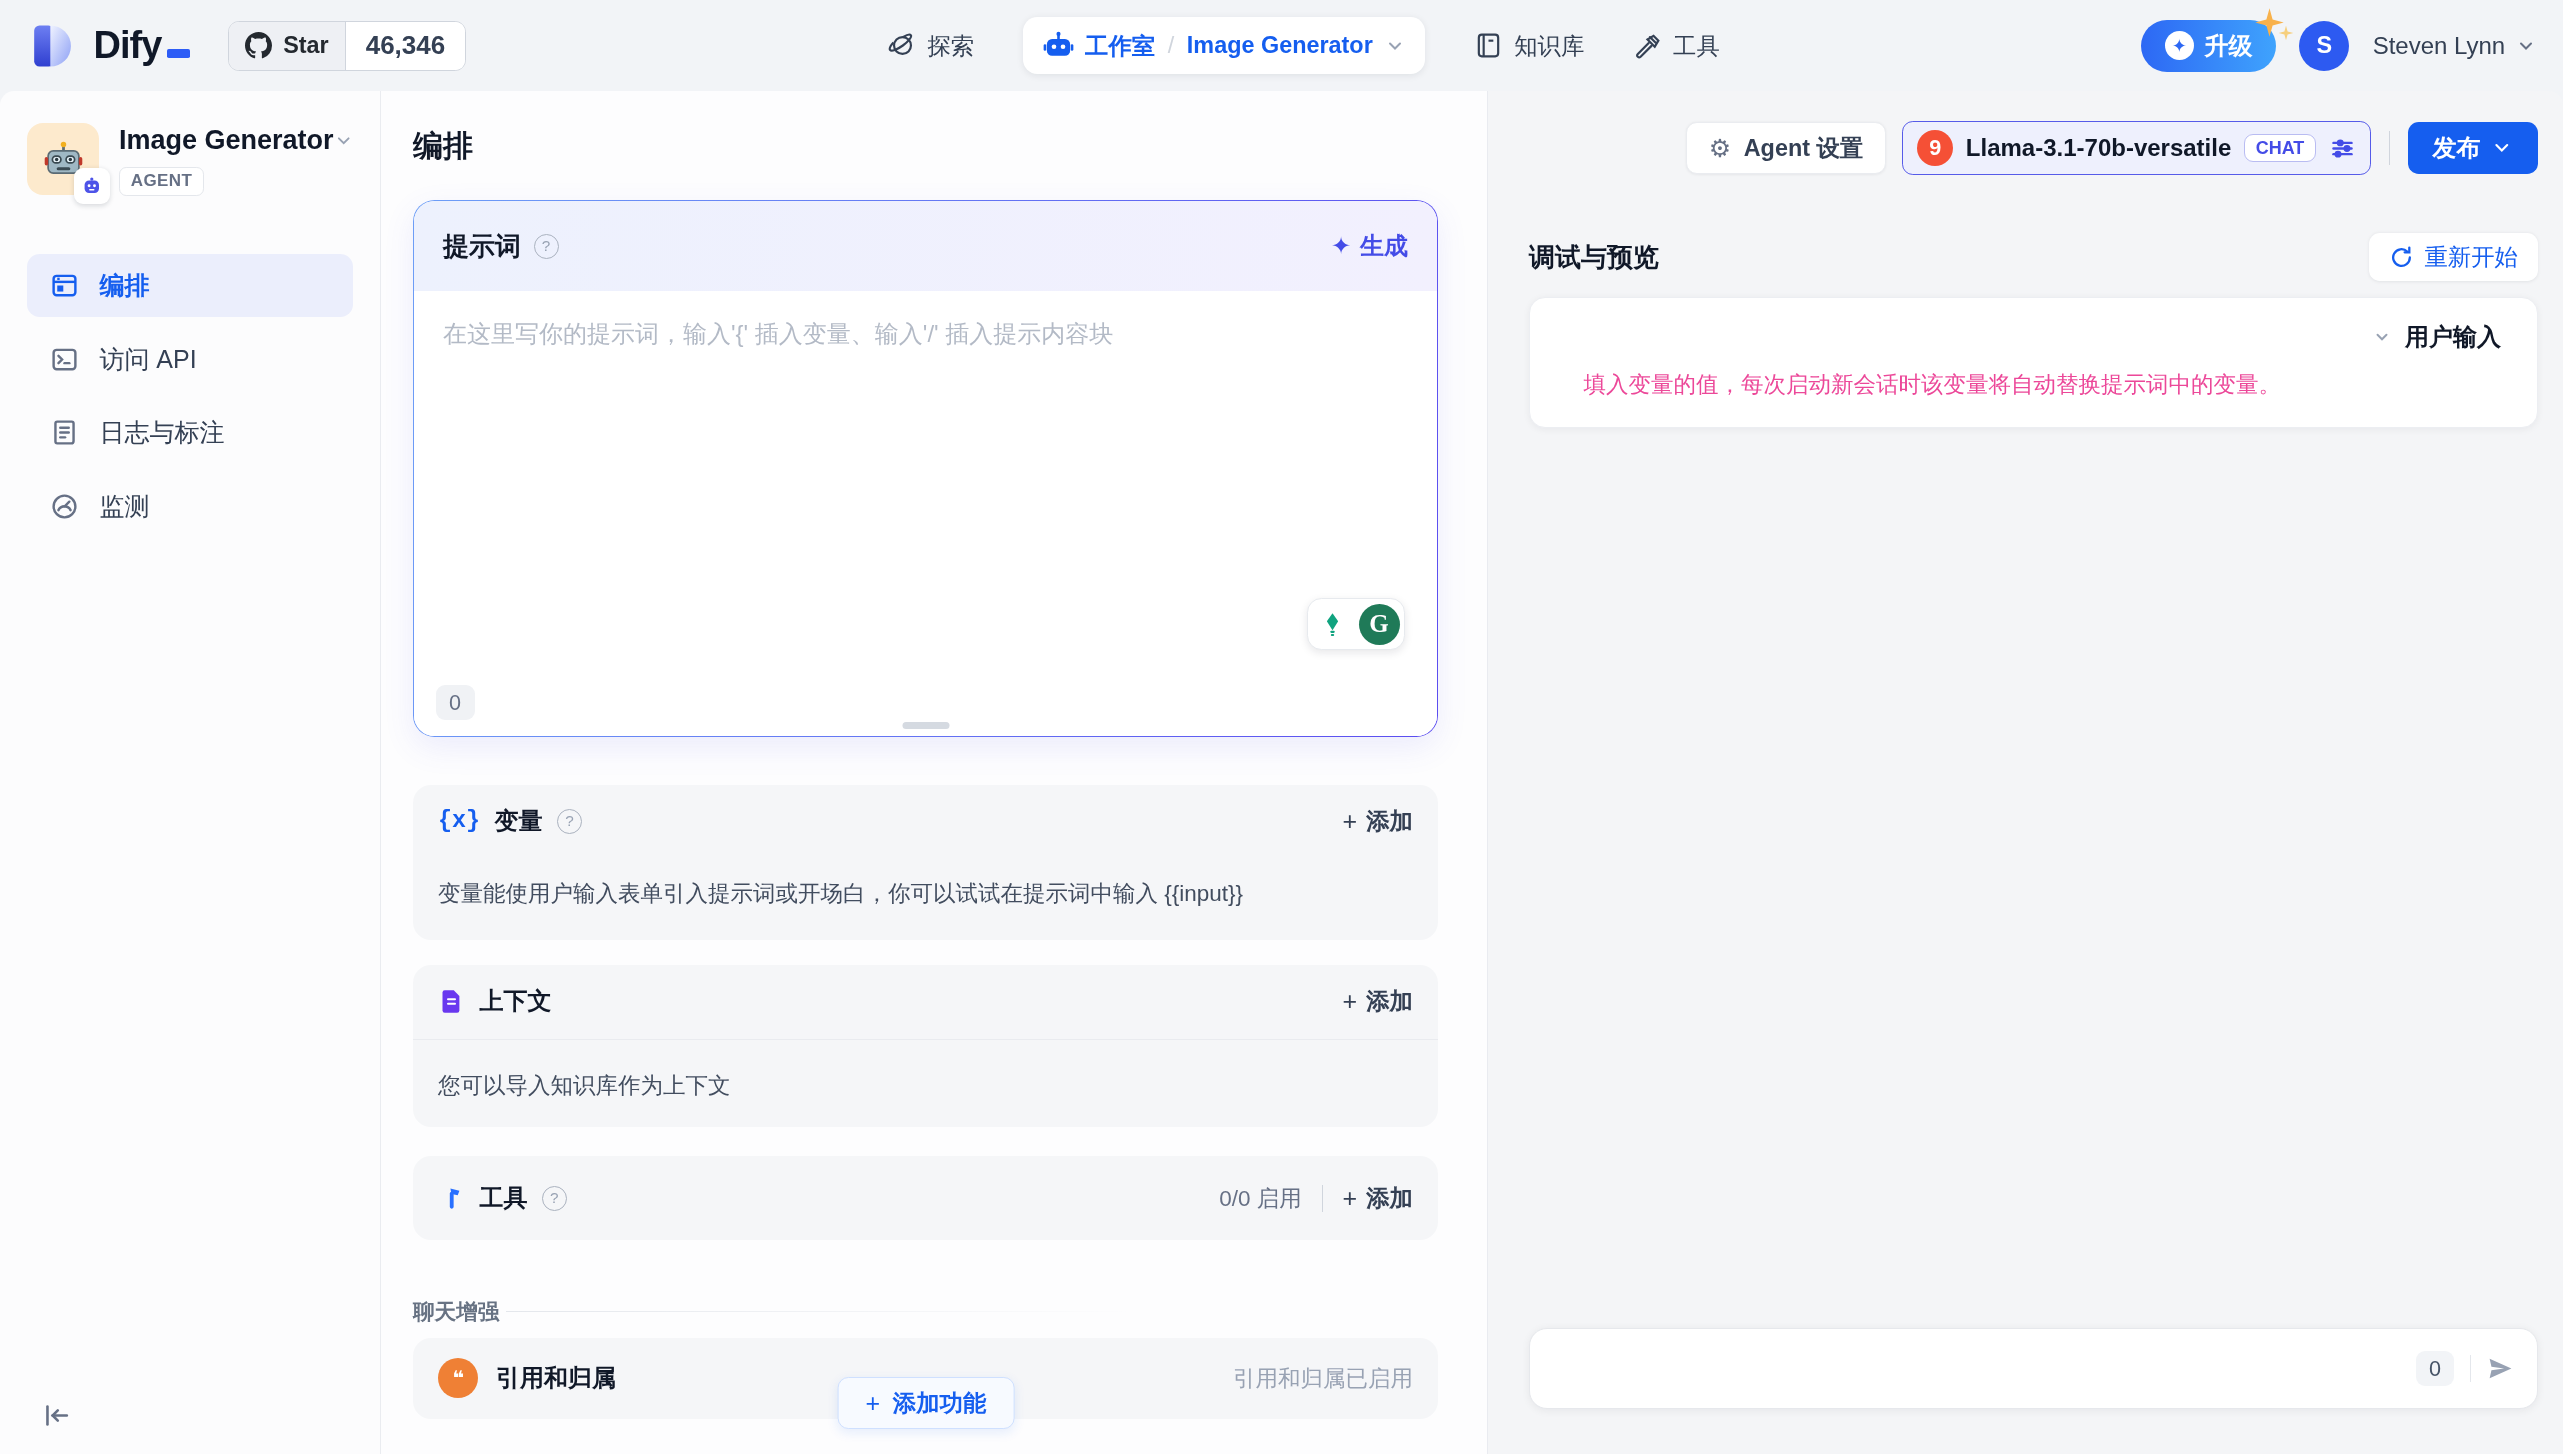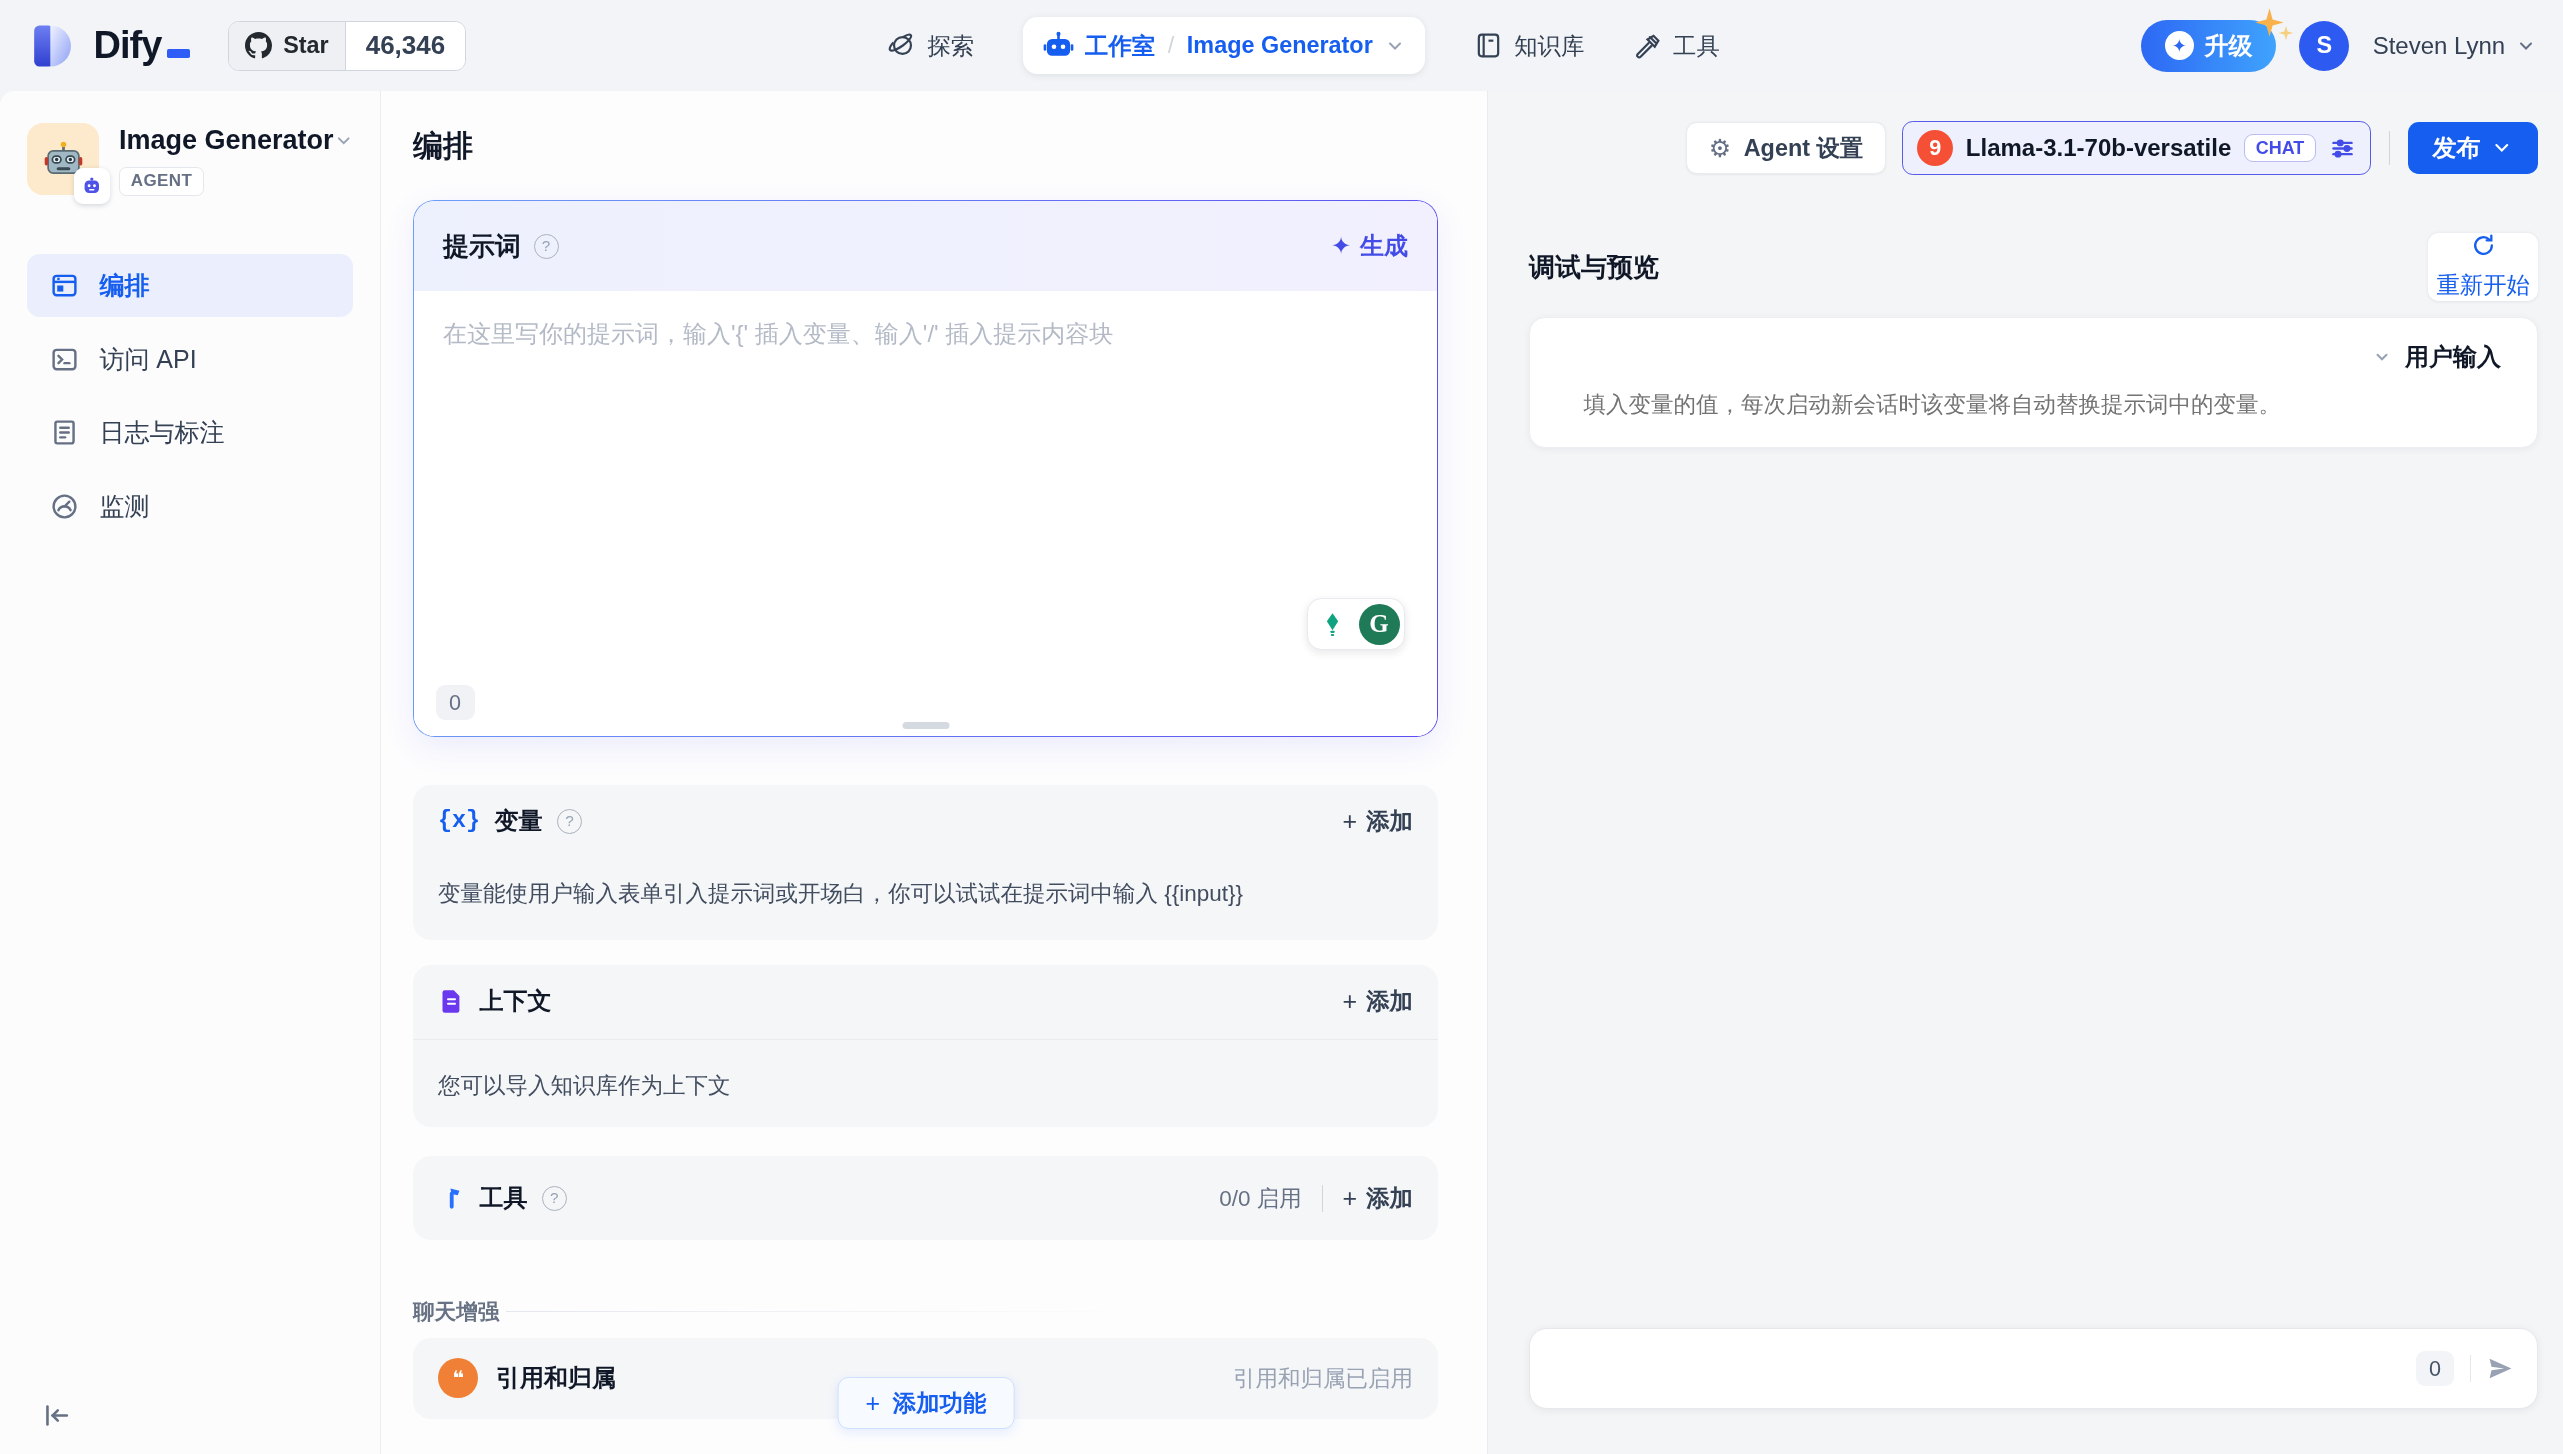--- a/index.html
+++ b/index.html
@@ -96,25 +96,25 @@
   .agent-settings-btn{display:flex;align-items:center;gap:12.6px;height:52px;padding:0 21.6px;background:#fff;border:0.9px solid #eaecf0;border-radius:10.8px;font-size:23.4px;font-weight:600;color:#344054;box-shadow:0 0.9px 2.7px rgba(16,24,40,.06);cursor:pointer;}
   .gear{font-size:25px;color:#667085;line-height:1;}
   .model-selector{display:flex;align-items:center;gap:12.6px;height:54px;padding:0 14.4px;background:#eef0fd;border:1.3px solid #565be9;border-radius:10.8px;cursor:pointer;}
   .provider-badge{width:36px;height:36px;border-radius:50%;background:#f55036;color:#fff;font-size:21.6px;font-weight:700;display:flex;align-items:center;justify-content:center;}
   .model-name{font-size:24px;font-weight:600;color:#101828;white-space:nowrap;}
   .chat-badge{border:1.3px solid #b9bcf2;border-radius:9px;padding:2.7px 10.8px;font-size:18px;font-weight:600;color:#444ce7;background:#fff;}
   .toolbar-divider{width:0.9px;height:34px;background:#d0d5dd;margin:0 1.8px;}
   .publish-btn{display:flex;align-items:center;justify-content:center;gap:10.8px;height:52px;padding:0 25px;background:#155eef;border-radius:10.8px;color:#fff;font-size:24px;font-weight:600;cursor:pointer;}
   .debug-title-row{margin-top:58px;display:flex;align-items:center;justify-content:space-between;}
   .debug-title{font-size:26px;font-weight:700;color:#101828;}
-  .restart-btn{display:flex;align-items:center;gap:10.8px;height:68px;padding:0 8px;background:#fff;border-radius:10.8px;box-shadow:0 0.9px 3.6px rgba(16,24,40,.08);color:#155eef;font-size:23.4px;font-weight:500;cursor:pointer;flex-direction:column;}
+  .restart-btn{display:flex;align-items:center;gap:10.8px;height:48px;padding:0 20px;background:#fff;border-radius:10.8px;box-shadow:0 0.9px 3.6px rgba(16,24,40,.08);color:#155eef;font-size:23.4px;font-weight:500;cursor:pointer;}
   .user-input-card{margin-top:16px;background:#fff;border:0.9px solid #eceef2;border-radius:16px;box-shadow:0 1.8px 7.2px rgba(16,24,40,.05);padding:23.4px 36px 27px 21.6px;}
   .ui-header{display:flex;align-items:center;gap:14.4px;cursor:pointer;justify-content:flex-end;}
   .ui-title{font-size:24px;font-weight:700;color:#101828;}
-  .ui-desc{margin-top:16px;margin-left:32px;font-size:22.5px;color:#737373;}
+  .ui-desc{margin-top:16px;margin-left:32px;font-size:22.5px;color:#ec4899;}
   .chat-input{position:absolute;left:41px;right:25px;bottom:45px;height:81px;background:#fff;border:0.9px solid #e6e8ec;border-radius:18px;box-shadow:0 1.8px 9px rgba(16,24,40,.06);display:flex;align-items:center;padding:0 21.6px;}
   .chat-field{flex:1;height:100%;border:none;outline:none;background:transparent;font-size:23.4px;font-family:inherit;color:#344054;}
   .chat-count{background:#f2f4f7;border-radius:9px;padding:4.5px 12.6px;font-size:21.6px;color:#475467;}
   .chat-divider{width:0.9px;height:27px;background:#e4e7ec;margin:0 16px;}
   .send-btn{cursor:pointer;display:flex;align-items:center;}
 </style>
 </head>
 <body>
 
 <div class="top-bar">

